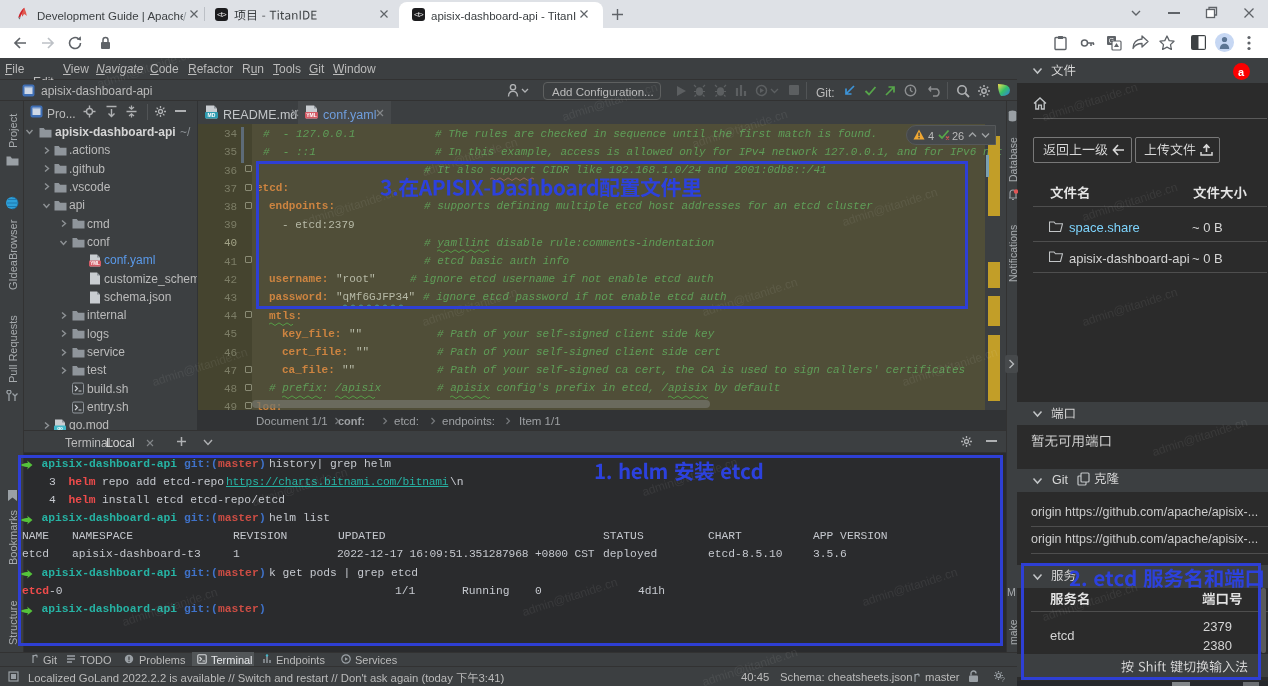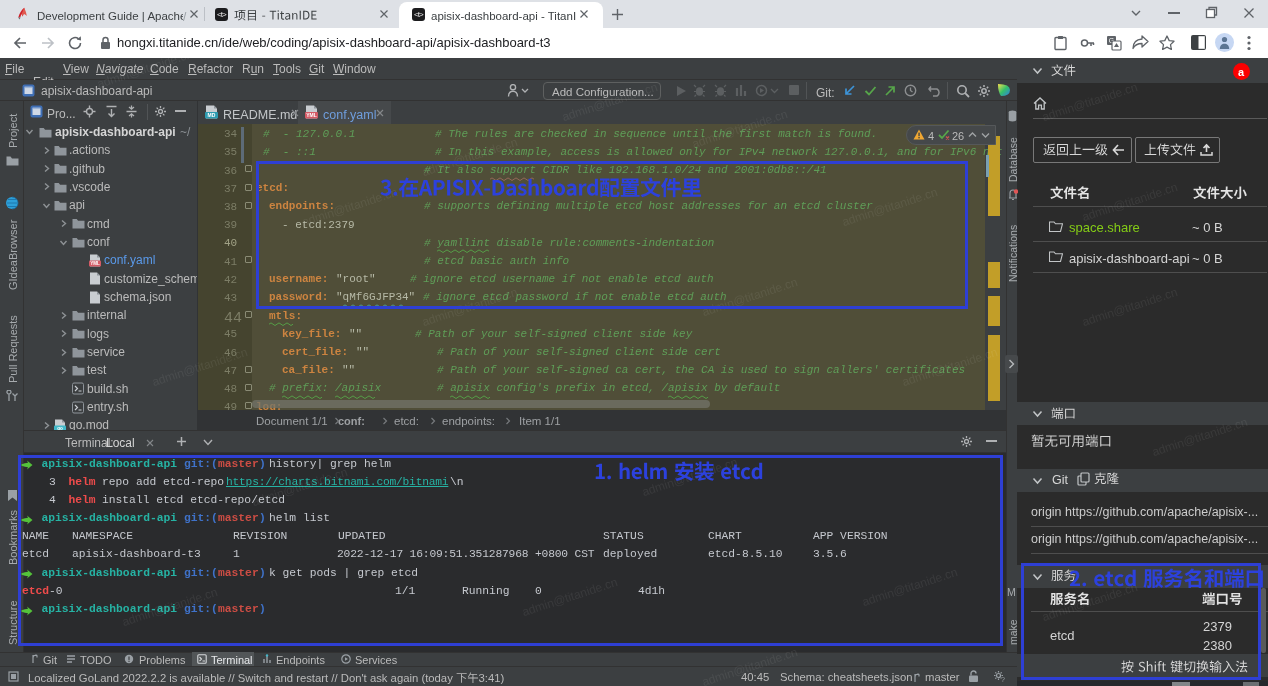--- a/index.html
+++ b/index.html
@@ -64,21 +64,20 @@
       <path d="M2 8 H13 M8 3 13 8 8 13" stroke="#bdc1c6" stroke-width="1.7" fill="none"></path>
     </svg>
     <svg class="a" style="left:67px;top:35px" width="16" height="16" viewBox="0 0 16 16">
       <path d="M13.5 8a5.5 5.5 0 1 1-2-4.2" stroke="#5f6368" stroke-width="1.6" fill="none"></path>
       <path d="M13.8 1.2 14 5.4 9.8 4.4Z" fill="#5f6368"></path>
     </svg>
     <svg class="a" style="left:100px;top:36px" width="11" height="14" viewBox="0 0 11 14">
       <rect x="1" y="6" width="9" height="7" rx="1" fill="#5f6368"></rect>
       <path d="M3 6 V4a2.5 2.5 0 0 1 5 0 V6" stroke="#5f6368" stroke-width="1.5" fill="none"></path>
     </svg>
-    <div class="a ws" style="left:117px;top:35.5px;font-size:13px;color:#202124;line-height:1;">hongxi.titanide.cn/ide/web/coding/apisix-dashboard-api/apisix-dashboard-t3</div>
     <svg class="a" style="left:1053px;top:35px" width="15" height="16" viewBox="0 0 15 16">
       <rect x="2" y="2.5" width="11" height="12" rx="1" stroke="#5f6368" stroke-width="1.4" fill="none"></rect>
       <rect x="5" y="1" width="5" height="3" rx="0.5" fill="#5f6368"></rect>
     </svg>
     <svg class="a" style="left:1080px;top:38px" width="16" height="10" viewBox="0 0 16 10">
       <circle cx="4.5" cy="5" r="3" stroke="#5f6368" stroke-width="1.5" fill="none"></circle>
       <path d="M7.5 5 H14 M11 5 V8 M13.5 5 V7" stroke="#5f6368" stroke-width="1.5"></path>
     </svg>
     <svg class="a" style="left:1106px;top:35px" width="16" height="16" viewBox="0 0 16 16">
       <rect x="1" y="1" width="9" height="9" rx="1" fill="#5f6368"></rect>
@@ -383,21 +382,21 @@
     <div class="a ws mono" style="left:224px;top:129.2px;font-size:11px;color:#7c7d66;line-height:1;">34</div>
     <div class="a ws mono" style="left:224px;top:147.39999999999998px;font-size:11px;color:#7c7d66;line-height:1;">35</div>
     <div class="a ws mono" style="left:224px;top:165.6px;font-size:11px;color:#7c7d66;line-height:1;">36</div>
     <div class="a ws mono" style="left:224px;top:183.79999999999998px;font-size:11px;color:#7c7d66;line-height:1;">37</div>
     <div class="a ws mono" style="left:224px;top:202.0px;font-size:11px;color:#7c7d66;line-height:1;">38</div>
     <div class="a ws mono" style="left:224px;top:220.2px;font-size:11px;color:#7c7d66;line-height:1;">39</div>
     <div class="a ws mono" style="left:224px;top:238.39999999999998px;font-size:11px;color:#a1a286;line-height:1;">40</div>
     <div class="a ws mono" style="left:224px;top:256.59999999999997px;font-size:11px;color:#7c7d66;line-height:1;">41</div>
     <div class="a ws mono" style="left:224px;top:274.8px;font-size:11px;color:#7c7d66;line-height:1;">42</div>
     <div class="a ws mono" style="left:224px;top:292.99999999999994px;font-size:11px;color:#7c7d66;line-height:1;">43</div>
-    <div class="a ws mono" style="left:224px;top:311.2px;font-size:15px;color:#7c7d66;line-height:1;">44</div>
+    <div class="a ws mono" style="left:224px;top:311.2px;font-size:11px;color:#7c7d66;line-height:1;">44</div>
     <div class="a ws mono" style="left:224px;top:329.4px;font-size:11px;color:#7c7d66;line-height:1;">45</div>
     <div class="a ws mono" style="left:224px;top:347.59999999999997px;font-size:11px;color:#7c7d66;line-height:1;">46</div>
     <div class="a ws mono" style="left:224px;top:365.8px;font-size:11px;color:#7c7d66;line-height:1;">47</div>
     <div class="a ws mono" style="left:224px;top:383.99999999999994px;font-size:11px;color:#7c7d66;line-height:1;">48</div>
     <div class="a ws mono" style="left:224px;top:402.2px;font-size:11px;color:#7c7d66;line-height:1;">49</div>
     <div class="a" style="left:245px;top:165.4px;width:7px;height:7px;border:1px solid #8a8b75;border-radius:1px"></div>
     <div class="a" style="left:245px;top:183.6px;width:7px;height:7px;border:1px solid #8a8b75;border-radius:1px"></div>
     <div class="a" style="left:245px;top:201.8px;width:7px;height:7px;border:1px solid #8a8b75;border-radius:1px"></div>
     <div class="a" style="left:245px;top:256.4px;width:7px;height:7px;border:1px solid #8a8b75;border-radius:1px"></div>
     <div class="a" style="left:245px;top:311.0px;width:7px;height:7px;border:1px solid #8a8b75;border-radius:1px"></div>
@@ -417,21 +416,21 @@
     <div class="a ws mono" style="left:424px;top:255.99999999999997px;font-size:11px;color:#5f9e58;line-height:1;font-style:italic;"># etcd basic auth info</div>
     <div class="a ws mono" style="left:269px;top:274.20000000000005px;font-size:11px;color:#cd8440;line-height:1;font-weight:bold;">username:</div>
     <div class="a ws mono" style="left:336px;top:274.20000000000005px;font-size:11px;color:#b6b9a6;line-height:1;">"root"</div>
     <div class="a ws mono" style="left:410px;top:274.20000000000005px;font-size:11px;color:#5f9e58;line-height:1;font-style:italic;"># ignore etcd username if not enable etcd auth</div>
     <div class="a ws mono" style="left:269px;top:292.4px;font-size:11px;color:#cd8440;line-height:1;font-weight:bold;">password:</div>
     <div class="a ws mono" style="left:336px;top:292.4px;font-size:11px;color:#b6b9a6;line-height:1;">"qMf6GJFP34"</div>
     <div class="a ws mono" style="left:423px;top:292.4px;font-size:11px;color:#5f9e58;line-height:1;font-style:italic;"># ignore etcd password if not enable etcd auth</div>
     <div class="a ws mono" style="left:269px;top:310.6px;font-size:11px;color:#cd8440;line-height:1;font-weight:bold;">mtls:</div>
     <div class="a ws mono" style="left:282px;top:328.8px;font-size:11px;color:#cd8440;line-height:1;font-weight:bold;">key_file:</div>
     <div class="a ws mono" style="left:349px;top:328.8px;font-size:11px;color:#b6b9a6;line-height:1;">""</div>
-    <div class="a ws mono" style="left:415px;top:328.8px;font-size:11px;color:#5f9e58;line-height:1;font-style:italic;"># Path of your self-signed client side key</div>
+    <div class="a ws mono" style="left:437px;top:328.8px;font-size:11px;color:#5f9e58;line-height:1;font-style:italic;"># Path of your self-signed client side key</div>
     <div class="a ws mono" style="left:282px;top:347.0px;font-size:11px;color:#cd8440;line-height:1;font-weight:bold;text-align:center;">cert_file:</div>
     <div class="a ws mono" style="left:356px;top:347.0px;font-size:11px;color:#b6b9a6;line-height:1;">""</div>
     <div class="a ws mono" style="left:437px;top:347.0px;font-size:11px;color:#5f9e58;line-height:1;font-style:italic;"># Path of your self-signed client side cert</div>
     <div class="a ws mono" style="left:282px;top:365.20000000000005px;font-size:11px;color:#cd8440;line-height:1;font-weight:bold;">ca_file:</div>
     <div class="a ws mono" style="left:342px;top:365.20000000000005px;font-size:11px;color:#b6b9a6;line-height:1;">""</div>
     <div class="a ws mono" style="left:437px;top:365.20000000000005px;font-size:11px;color:#5f9e58;line-height:1;font-style:italic;"># Path of your self-signed ca cert, the CA is used to sign callers' certificates</div>
     <div class="a ws mono" style="left:269px;top:383.4px;font-size:11px;color:#5f9e58;line-height:1;font-style:italic;"># prefix: /apisix</div>
     <div class="a ws mono" style="left:437px;top:383.4px;font-size:11px;color:#5f9e58;line-height:1;font-style:italic;"># apisix config's prefix in etcd, /apisix by default</div>
     <div class="a ws mono" style="left:256px;top:401.6px;font-size:11px;color:#cd8440;line-height:1;font-weight:bold;">log:</div>
     <svg class="a" style="left:490px;top:176.6px" width="46px" height="4" viewBox="0 0 46 4">
@@ -693,21 +692,21 @@
     </div>
     <div class="a" style="left:1193px;top:186px;">
       <svg width="54.0" height="15.5" viewBox="0 0 54.0 15.5" xmlns="http://www.w3.org/2000/svg">
         <path fill="#e2e2e2" d="M5.6 0.8C5.9 1.4 6.2 2.1 6.3 2.7H0.6V4.3H2.7C3.5 6.2 4.4 7.8 5.6 9.2C4.2 10.2 2.5 11 0.3 11.5C0.7 11.9 1.1 12.7 1.3 13.1C3.5 12.4 5.3 11.5 6.8 10.3C8.2 11.5 10 12.4 12.1 13C12.4 12.5 12.9 11.8 13.2 11.5C11.2 11 9.5 10.2 8.1 9.1C9.3 7.8 10.2 6.2 10.9 4.3H13V2.7H7.1L8.2 2.3C8.1 1.8 7.7 0.9 7.3 0.3ZM6.8 8C5.8 7 5 5.7 4.4 4.3H9.1C8.5 5.8 7.8 7 6.8 8Z M17.8 7V8.5H21.4V13.1H23.1V8.5H26.5V7H23.1V4.6H25.9V3H23.1V0.6H21.4V3H20.3C20.5 2.5 20.6 2 20.7 1.5L19.1 1.2C18.8 2.8 18.3 4.5 17.5 5.6C17.9 5.8 18.6 6.1 18.9 6.4C19.2 5.9 19.5 5.3 19.8 4.6H21.4V7ZM16.8 0.5C16.1 2.4 14.9 4.3 13.7 5.5C14 5.9 14.5 6.8 14.6 7.2C14.9 6.9 15.2 6.6 15.4 6.3V13.1H17V3.8C17.5 2.9 17.9 1.9 18.3 0.9Z M32.8 0.4C32.8 1.5 32.8 2.8 32.7 4.1H27.8V5.7H32.4C31.9 8.1 30.6 10.3 27.5 11.7C28 12 28.5 12.6 28.7 13C31.6 11.7 33 9.6 33.8 7.3C34.8 9.9 36.4 11.9 38.9 13C39.1 12.6 39.7 11.9 40.1 11.5C37.5 10.5 35.9 8.4 35 5.7H39.8V4.1H34.4C34.6 2.8 34.6 1.5 34.6 0.4Z M46.4 0.6V11.1C46.4 11.3 46.3 11.4 46 11.4C45.7 11.4 44.7 11.4 43.8 11.4C44.1 11.8 44.4 12.6 44.5 13.1C45.8 13.1 46.7 13 47.3 12.8C48 12.5 48.2 12.1 48.2 11.1V0.6ZM49.7 4.1C50.7 6.1 51.8 8.7 52 10.3L53.8 9.6C53.5 7.9 52.4 5.5 51.2 3.6ZM42.9 3.7C42.6 5.5 41.9 7.8 40.8 9.2C41.2 9.4 42 9.8 42.4 10.1C43.5 8.6 44.3 6 44.7 4Z"></path>
       </svg>
     </div>
     <div class="a" style="left:1033px;top:206px;width:234px;height:1px;background:#4e4e4e"></div>
     <svg class="a" style="left:1049px;top:221px" width="14" height="11" viewBox="0 0 14 11">
       <path d="M0.5 1 h4.5 l1.5 1.8 h7 l-2 7.7 h-11Z M0.5 10.5 V1" fill="none" stroke="#c2c5c7" stroke-width="1.1"></path>
     </svg>
-    <div class="a ws" style="left:1069px;top:221px;font-size:13px;color:#84cc16;line-height:1;">space.share</div>
+    <div class="a ws" style="left:1069px;top:221px;font-size:13px;color:#7dd3fc;line-height:1;">space.share</div>
     <div class="a ws" style="left:1192px;top:221px;font-size:13px;color:#d4d4d4;line-height:1;">~ 0 B</div>
     <div class="a" style="left:1033px;top:241px;width:234px;height:1px;background:#4e4e4e"></div>
     <svg class="a" style="left:1049px;top:251px" width="14" height="11" viewBox="0 0 14 11">
       <path d="M0.5 1 h4.5 l1.5 1.8 h7 l-2 7.7 h-11Z M0.5 10.5 V1" fill="none" stroke="#c2c5c7" stroke-width="1.1"></path>
     </svg>
     <div class="a ws" style="left:1069px;top:252px;font-size:13px;color:#d4d4d4;line-height:1;">apisix-dashboard-api</div>
     <div class="a ws" style="left:1192px;top:252px;font-size:13px;color:#d4d4d4;line-height:1;">~ 0 B</div>
     <div class="a" style="left:1033px;top:272px;width:234px;height:1px;background:#4e4e4e"></div>
     <div class="a" style="left:1017px;top:402px;width:251px;height:23px;background:#3c3f41"></div>
     <svg class="a" style="left:1032px;top:410px" width="11" height="8" viewBox="0 0 11 8">

